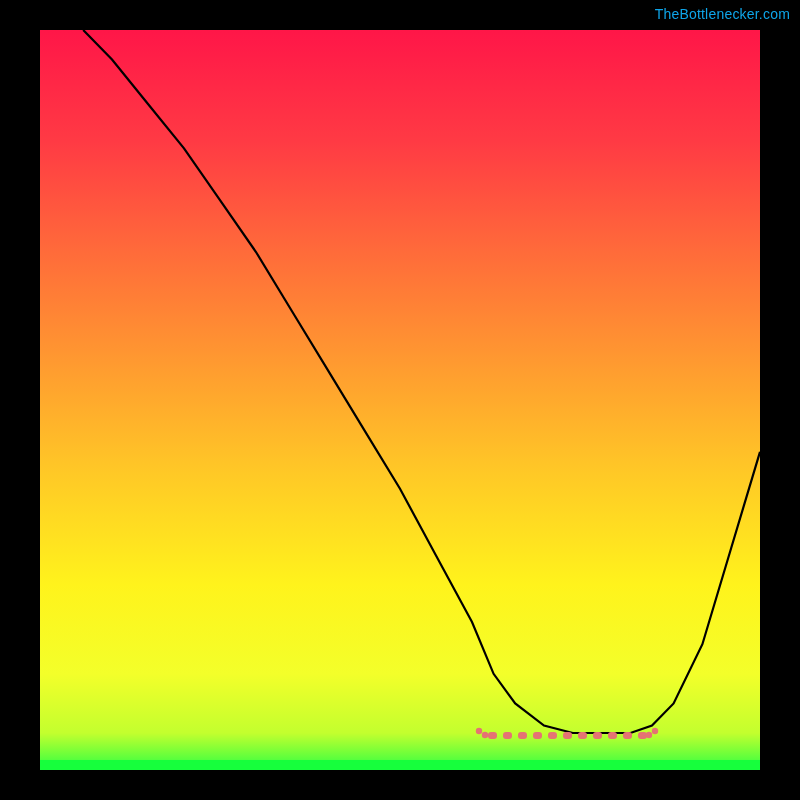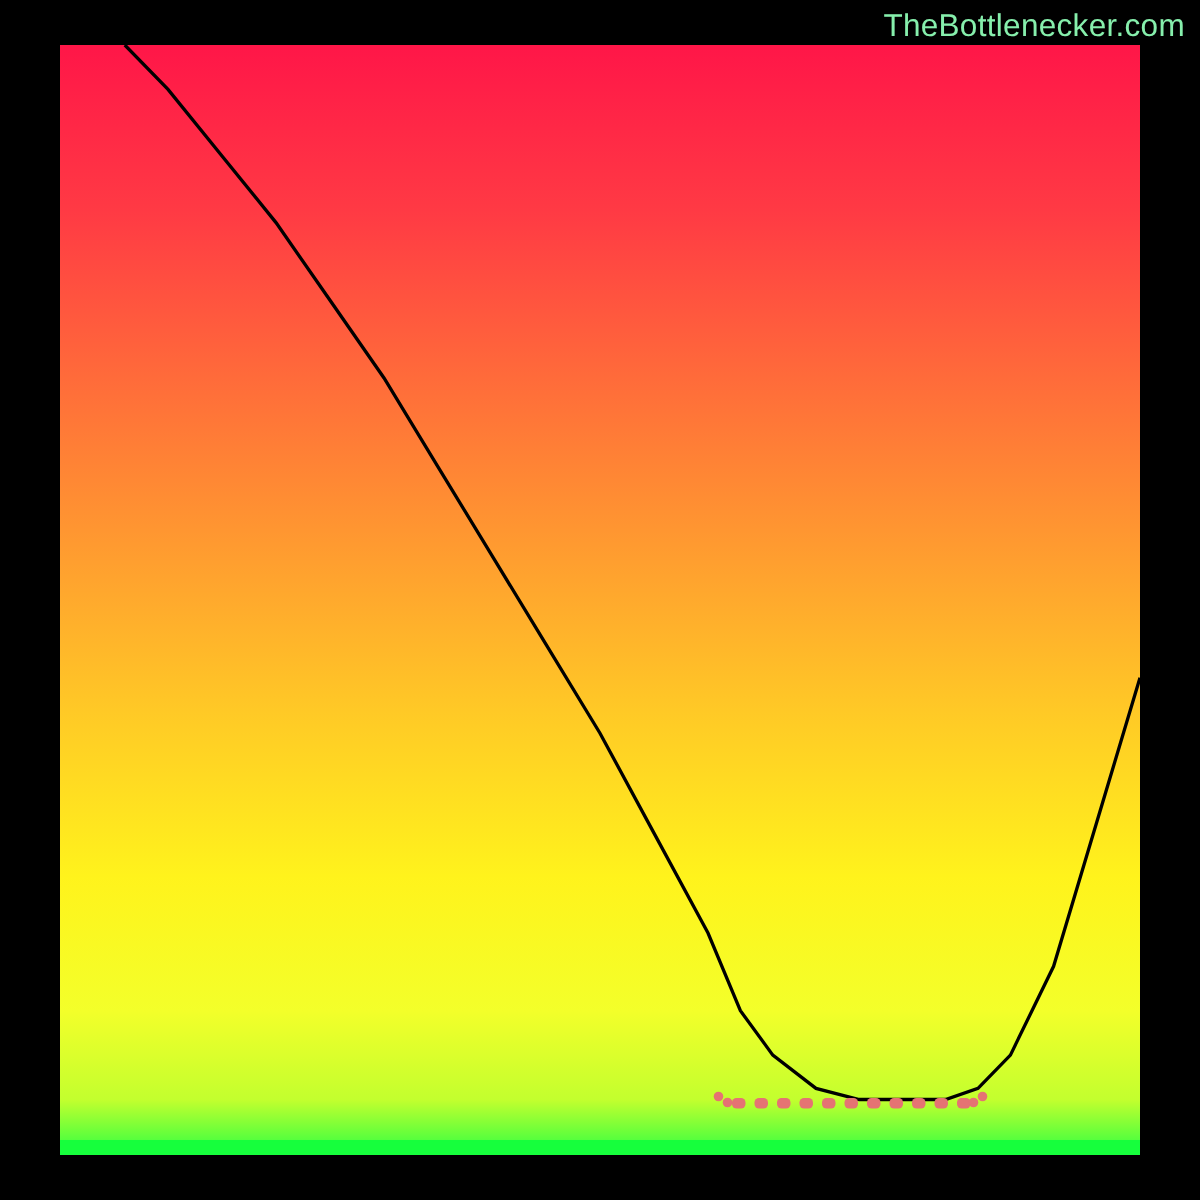--- a/index.html
+++ b/index.html
@@ -8,22 +8,22 @@
     width: 800px;
     height: 800px;
     background: #000;
     position: relative;
     font-family: Arial, sans-serif;
   }
   .watermark {
     position: absolute;
     top: 6px;
     right: 10px;
-    color: #86efac;
-    font-size: 21px;
+    color: #0ea5e9;
+    font-size: 14px;
     font-weight: 500;
     letter-spacing: 0.2px;
   }
   .chart-area {
     position: absolute;
     top: 30px;
     left: 40px;
     width: 720px;
     height: 740px;
     overflow: hidden;

